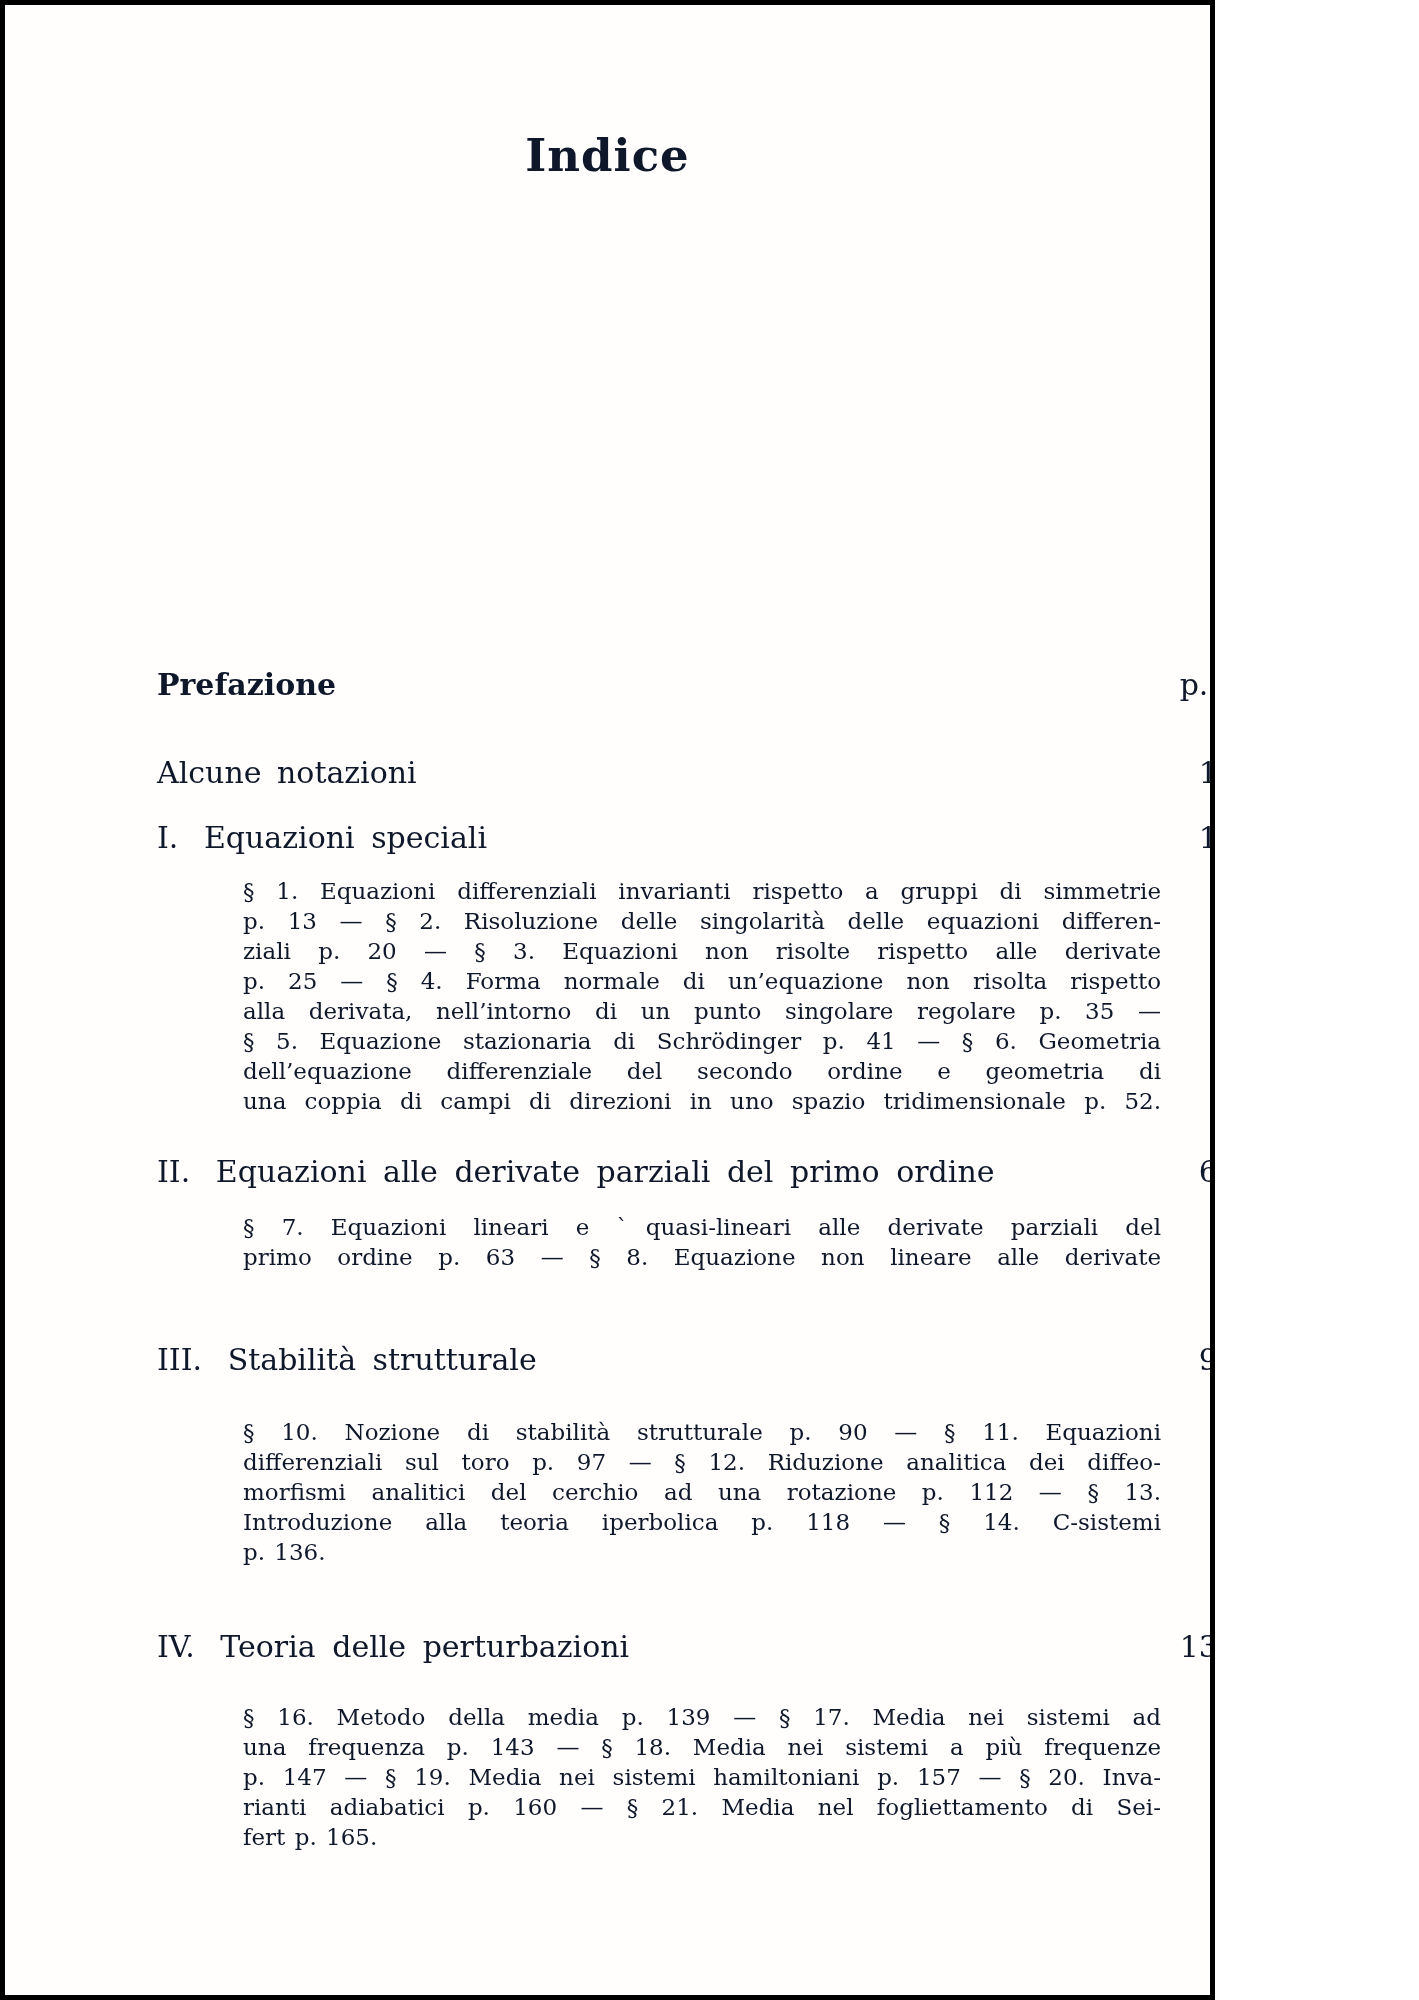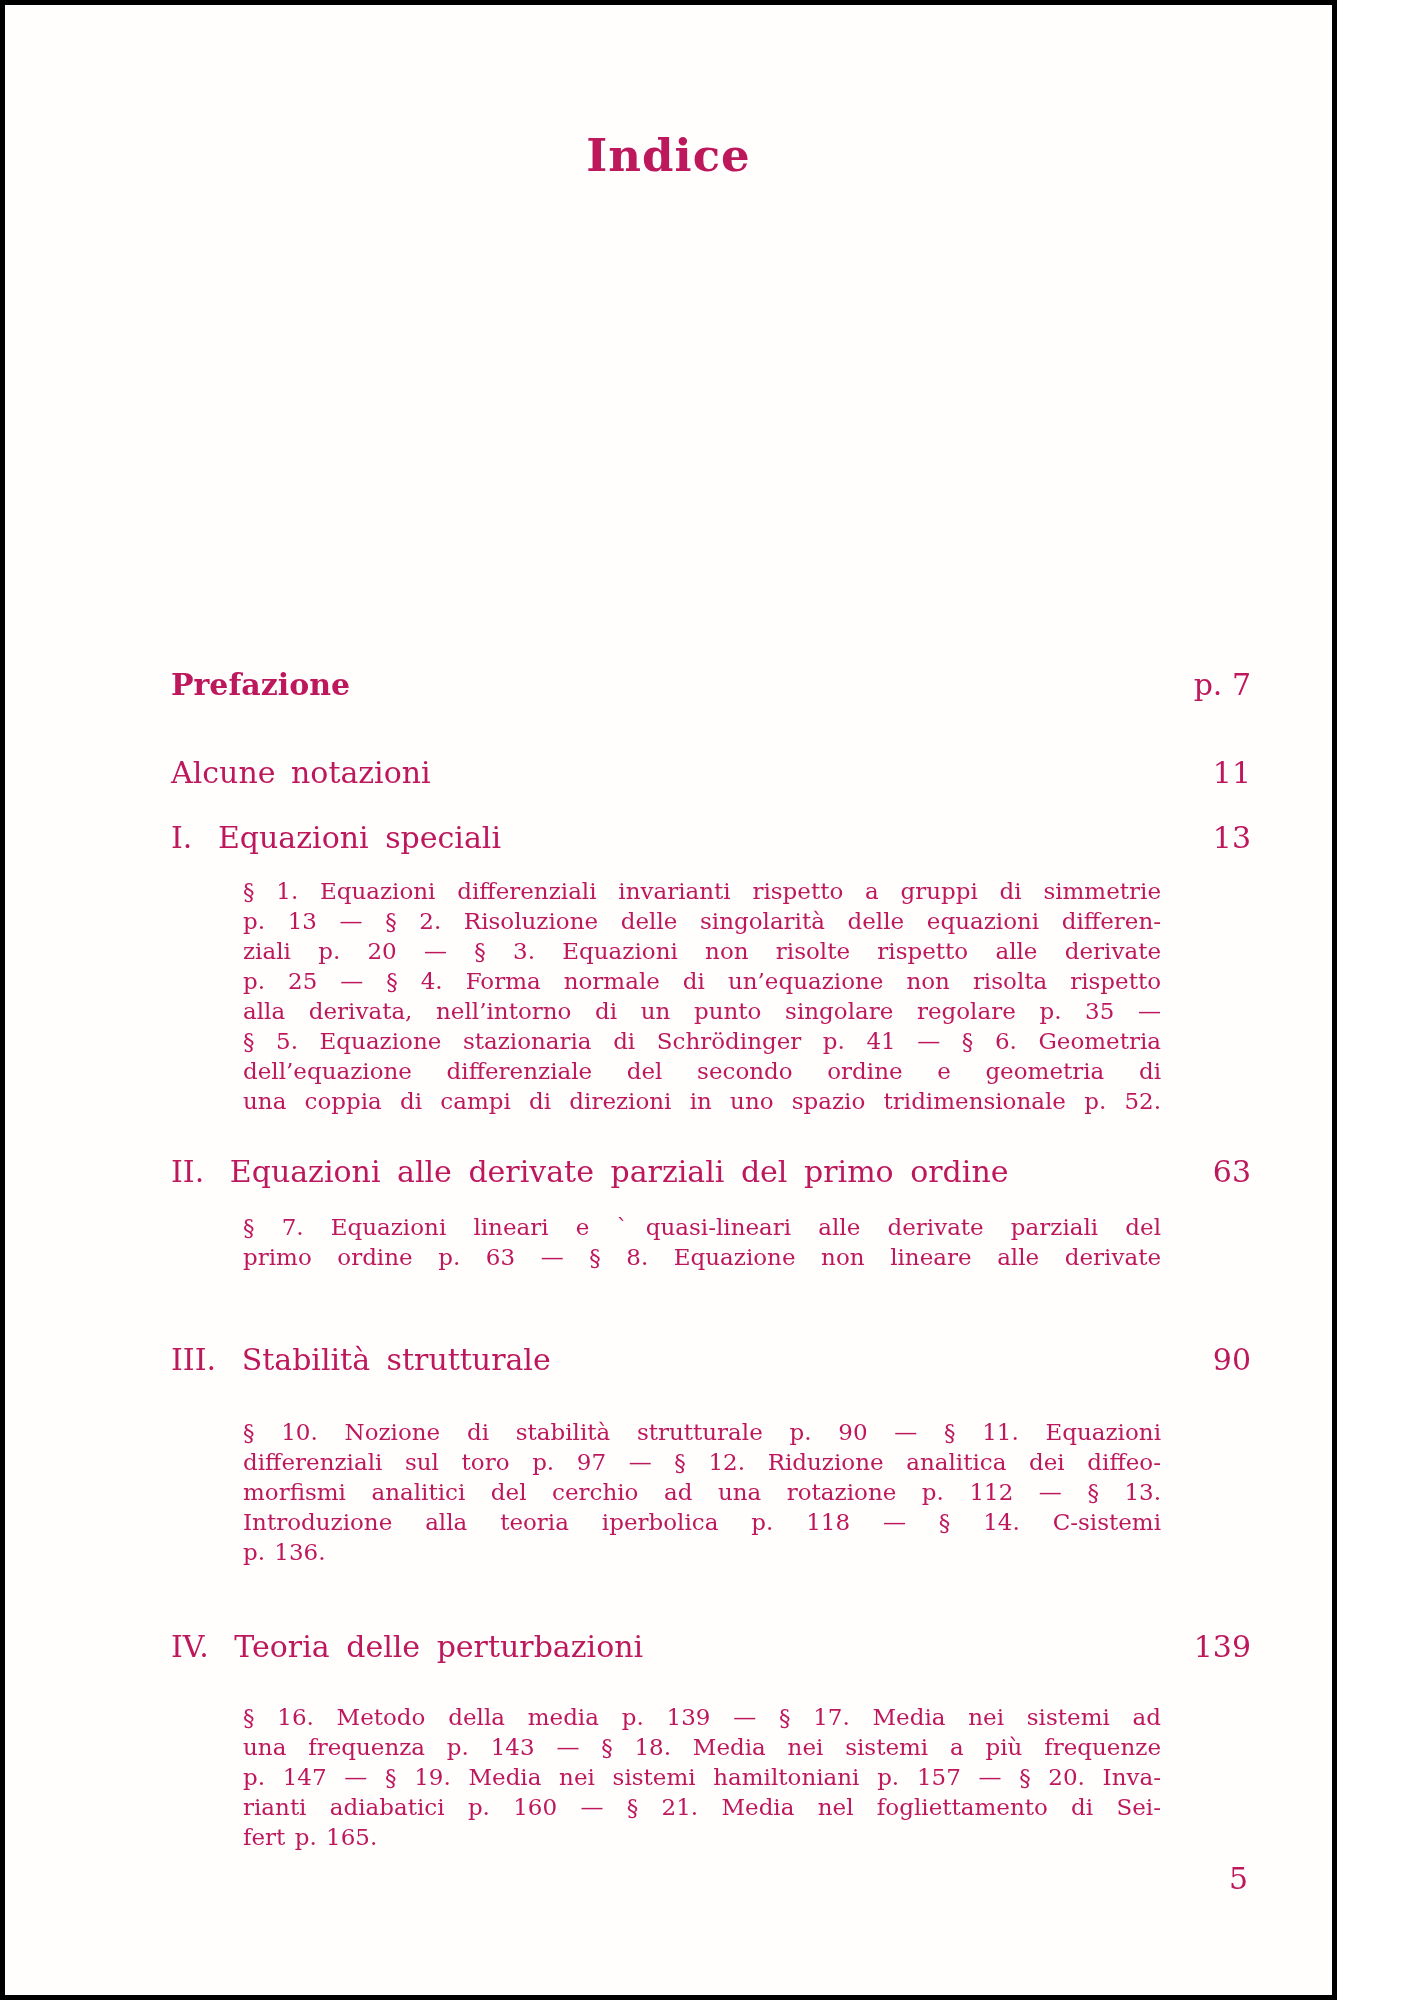--- a/index.html
+++ b/index.html
@@ -2,42 +2,42 @@
 <html><head>
 <meta charset="utf-8">
 <style>
   html, body {
     margin: 0;
     padding: 0;
     background: #ffffff;
   }
   .page {
     position: relative;
-    width: 1337px;
+    width: 1215px;
     height: 2000px;
     background: #fffefd;
     border: 5px solid #000;
     box-sizing: border-box;
     overflow: hidden;
     font-family: "DejaVu Serif", "Liberation Serif", serif;
-    color: #be185d;
+    color: #0f172a;
   }
   .title {
     position: absolute;
     top: 124px;
     left: 0;
     width: 100%;
     text-align: center;
     font-size: 45px;
     font-weight: bold;
     letter-spacing: 1px;
   }
   .row {
     position: absolute;
-    left: 166px;
+    left: 152px;
     width: 1080px;
     display: flex;
     justify-content: space-between;
     align-items: baseline;
     font-size: 30px;
     white-space: nowrap;
   }
   .row .elabel { word-spacing: 6px; }
   .row .elabel.bold { font-weight: bold; }
   .clabel { display: inline-block; }

